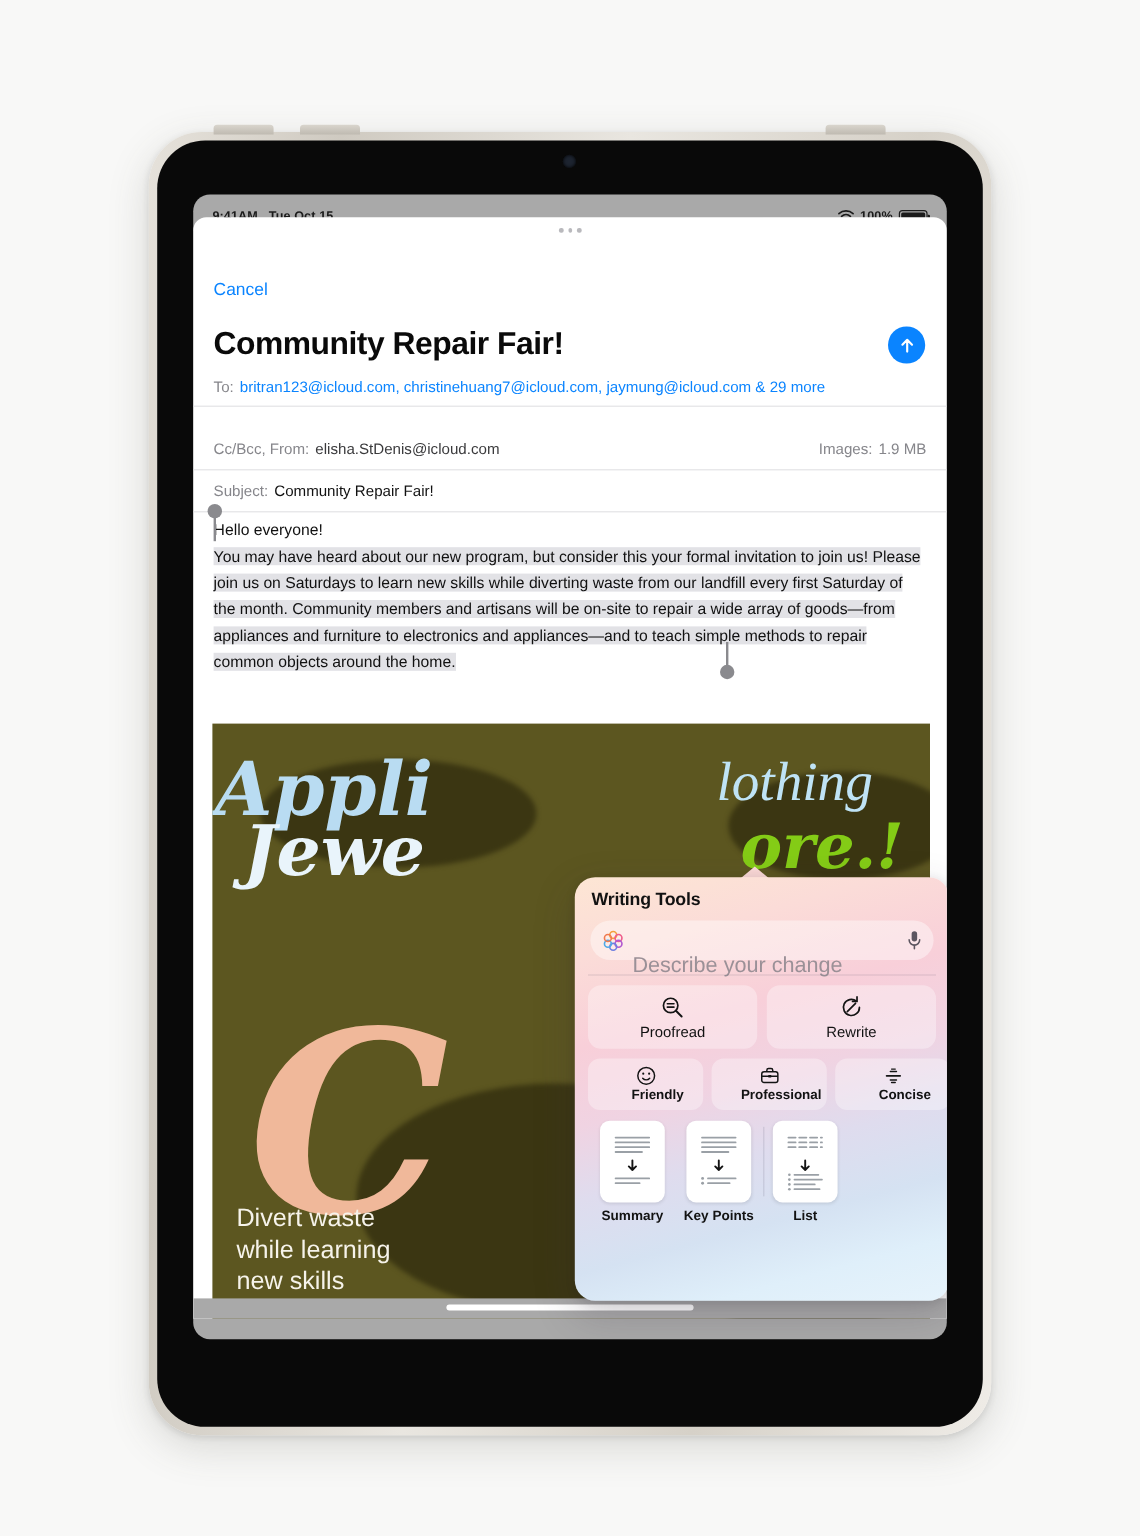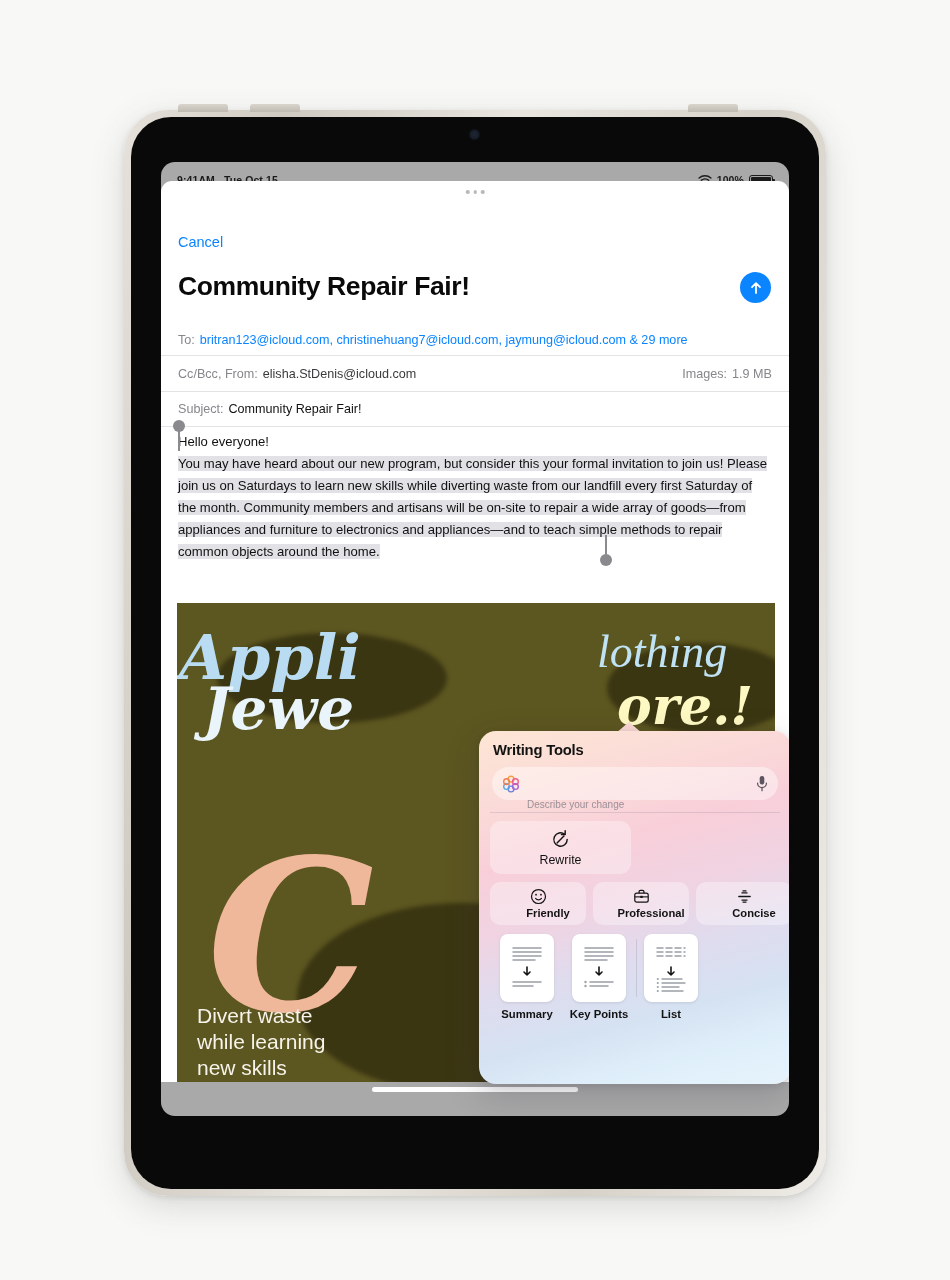--- a/index.html
+++ b/index.html
@@ -102,21 +102,21 @@
     display: flex; align-items: center; justify-content: center;
   }
 
   .field-row {
     position: absolute; left: 0; width: 628px;
     border-bottom: 1px solid #e3e3e5;
     display: flex; align-items: center;
     padding: 0 17px;
     font-size: 12.6px;
   }
-  #row-to   { top: 143px; height: 32px; }
+  #row-to   { top: 126px; height: 32px; }
   #row-cc   { top: 175px; height: 36px; }
   #row-subj { top: 211px; height: 35px; }
 
   .field-label { color: #86868b; margin-right: 5px; }
   .recipients { color: #0a84ff; }
   .field-value { color: #3a3a3c; }
   .field-value-dark { color: #111; }
   .row-right { margin-left: auto; color: #86868b; }
 
   
@@ -145,21 +145,21 @@
     background: #5c5620;
     overflow: hidden;
   }
   .poster-txt { position: absolute; white-space: nowrap; }
   .script { font-family: "DejaVu Serif", serif; font-style: italic; font-weight: 700; }
 
   #p-appli { left: 2px; top: 18px; font-size: 62px; color: #b9dcf2; }
   #p-jewel { left: 26px; top: 72px; font-size: 58px; color: #e9f4fb; }
   #p-clothing { left: 420px; top: 22px; font-size: 46px; font-family:Liberation Serif, serif;
                 font-style: italic; color: #bfe3f5; }
-  #p-more { left: 440px; top: 72px; font-size: 52px; color: #fef9c3; }
+  #p-more { left: 440px; top: 72px; font-size: 52px; color: #84cc16; }
   #p-time { left: 434px; top: 145px; font-size: 30px; font-family:"Liberation Serif",serif;
             font-style: italic; color: #f2efe2; }
   #p-fixit { left: 470px; top: 235px; font-size: 44px; color: #f0ece0; }
   #p-fair  { left: 476px; top: 282px; font-size: 44px; color: #efe9da; }
 
   #p-big-as {
     left: 150px; top: 310px; font-size: 150px; color: #5cc3f0;
     font-family: "DejaVu Sans", sans-serif; font-weight: 400; font-style: normal;
   }
   #p-big-new {
@@ -212,21 +212,21 @@
   }
 
   #wt-input-row {
     position: absolute; left: 13px; top: 36px;
     width: 286px; height: 33px;
     background: rgba(255,255,255,.42);
     border-radius: 17px;
     display: flex; align-items: center; padding: 0 10px;
   }
   #wt-placeholder {
-    flex: 1; color: #9b9097; font-size: 10px; margin-left: 7px; margin-top: 42px;
+    flex: 1; color: #9b9097; font-size: 18px; margin-left: 7px; margin-top: 42px;
   }
   #wt-divider {
     position: absolute; left: 11px; top: 81px; width: 290px; height: 1px;
     background: rgba(120,110,130,.20);
   }
 
   .wt-row { position: absolute; display: flex; gap: 8px; left: 11px; }
   #wt-row-main { top: 90px; }
   .wt-big-btn {
     width: 141px; height: 53px; border-radius: 11px;
@@ -383,20 +383,28 @@
         <svg width="12" height="17" viewBox="0 0 12 17">
           <rect x="3.7" y="1" width="4.6" height="8.6" rx="2.3" fill="#5c5560"></rect>
           <path d="M1.6 8.2a4.4 4.4 0 0 0 8.8 0" stroke="#5c5560" stroke-width="1.3" fill="none" stroke-linecap="round"></path>
           <path d="M6 12.7v3" stroke="#5c5560" stroke-width="1.3" stroke-linecap="round"></path>
         </svg>
       </div>
 
       <div id="wt-divider"></div>
 
       <div class="wt-row" id="wt-row-main">
+        <button class="wt-big-btn">
+          <svg width="21" height="21" viewBox="0 0 22 22">
+            <circle cx="9.3" cy="9.3" r="6.3" stroke="#141414" stroke-width="1.5" fill="none"></circle>
+            <path d="M6.4 7.8h5.8M6.4 10.8h5.8" stroke="#141414" stroke-width="1.4" stroke-linecap="round"></path>
+            <path d="M13.9 13.9l5 5" stroke="#141414" stroke-width="1.7" stroke-linecap="round"></path>
+          </svg>
+          <span>Proofread</span>
+        </button>
         <button class="wt-big-btn">
           <svg width="21" height="21" viewBox="0 0 22 22">
             <path d="M18 11a7 7 0 1 1-2.6-5.4" stroke="#141414" stroke-width="1.5" fill="none" stroke-linecap="round"></path>
             <path d="M15.9 1.9v3.9h-3.9" stroke="#141414" stroke-width="1.5" fill="none" stroke-linecap="round" stroke-linejoin="round"></path>
             <path d="M7.4 14.6L14.6 7.4" stroke="#141414" stroke-width="1.5" stroke-linecap="round"></path>
           </svg>
           <span>Rewrite</span>
         </button>
       </div>
 

